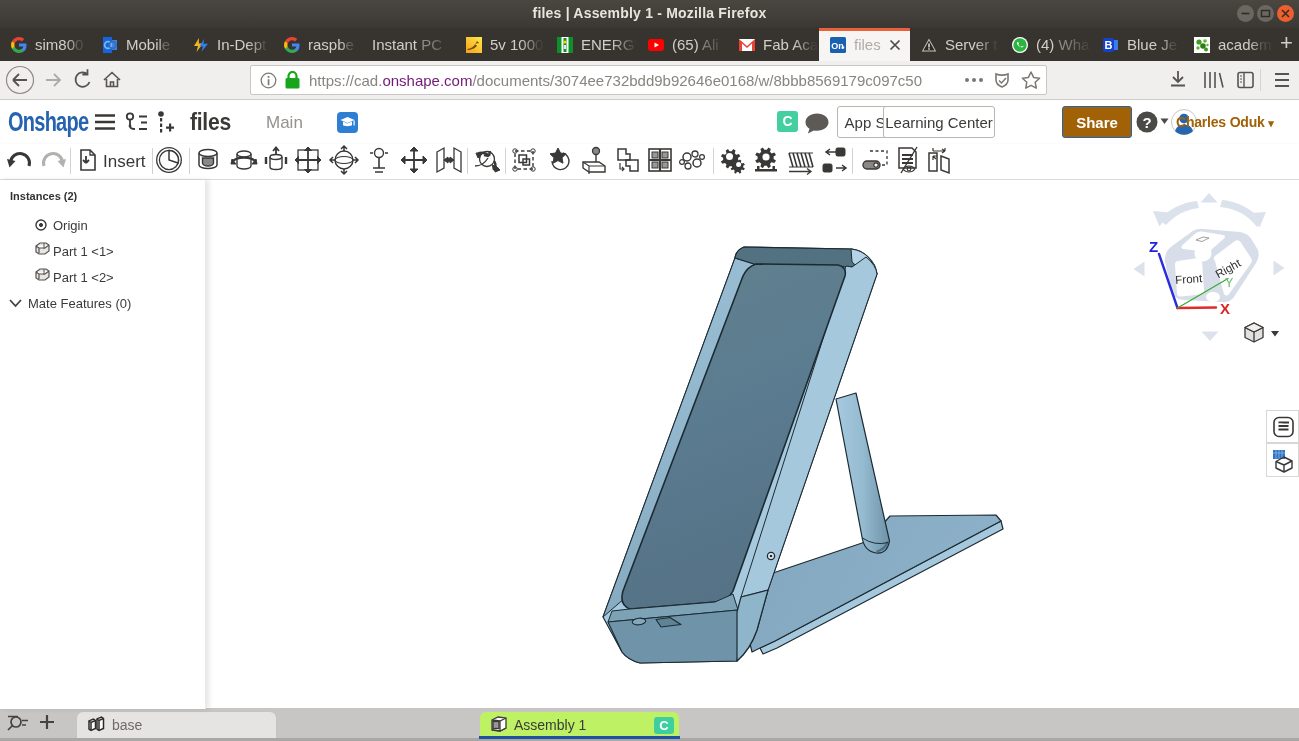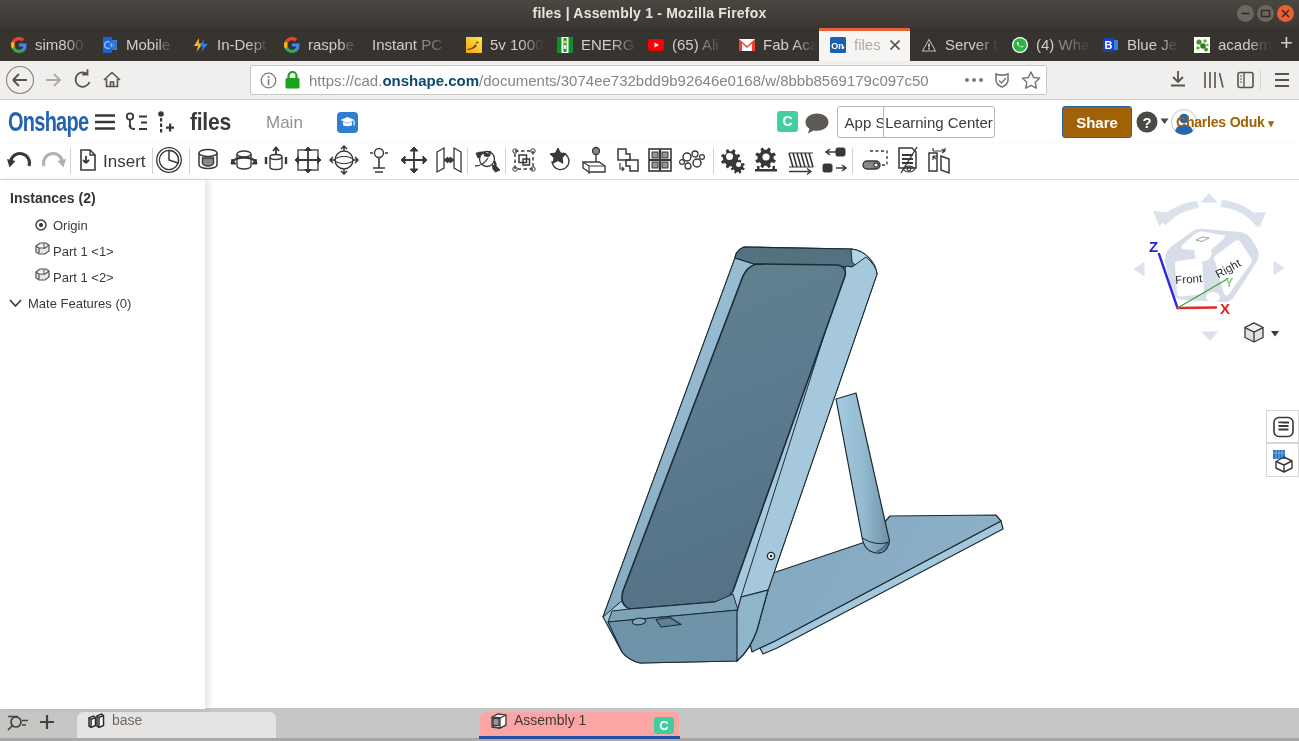--- a/index.html
+++ b/index.html
@@ -25,21 +25,21 @@
 .tabsep { position:absolute; top:7px; height:19px; width:1px; background:#57534d; z-index:1;}
 .tab.active { background:#f7f5f3; color:#b0aca6; z-index:2; }
 .tab.active::before { content:""; position:absolute; left:0; top:0; right:0; height:3px; background:#e8613a; }
 .tabfade { position:absolute; right:0; top:0; bottom:0; width:26px;
   background:linear-gradient(to right, rgba(55,52,47,0), rgba(55,52,47,1)); z-index:3;}
 #newtab { position:absolute; left:1274px; top:28px; width:25px; height:33px; color:#d2cec7; font-size:22px; text-align:center; line-height:30px; z-index:2;}
 
 #urlbar { position:absolute; left:0; top:61px; width:1299px; height:39px; background:#f1efed; border-bottom:1px solid #cfcdca; }
 .urlfield { position:absolute; left:250px; top:4px; width:797px; height:30px; background:#fff;
   border:1px solid #c9c7c4; border-radius:2px; display:flex; align-items:center; font-size:15px; color:#88847f; }
-.urlfield .domain { color:#0c4a6e;font-weight:bold; }
+.urlfield .domain { color:#701a75; }
 .ufade { position:absolute; right:255px; top:6px; width:30px; height:26px; background:linear-gradient(to right,rgba(255,255,255,0),#fff); }
 
 
 #osheader { position:absolute; left:0; top:100px; width:1299px; height:44px; background:#fff; }
 #oslogo { position:absolute; left:8px; top:7px; font-size:27px; font-weight:bold; color:#2563ae; letter-spacing:-1px; transform:scaleX(0.74); transform-origin:0 0; }
 #osdoc { position:absolute; left:190px; top:8px; font-size:24px; font-weight:bold; color:#3b3937; letter-spacing:-0.3px; transform:scaleX(0.88); transform-origin:0 0;}
 #osmain { position:absolute; left:266px; top:13px; font-size:17px; color:#94918e; }
 .osbtn { position:absolute; top:6px; height:32px; border:1px solid #b9b7b4; border-radius:3px; background:#fff;
   font-size:15px; color:#3d3b38; display:flex; align-items:center; justify-content:center; }
 #btn-appstore { left:837px; width:86px; }
@@ -51,32 +51,32 @@
 
 #ostoolbar { position:absolute; left:0; top:144px; width:1299px; height:36px; background:#fff;
   border-bottom:1px solid #dddbd9; box-shadow:0 1px 3px rgba(0,0,0,0.10); }
 #inserttxt { position:absolute; left:103px; top:8px; font-size:17px; color:#3a3836; }
 .tsep { position:absolute; top:4px; width:1px; height:26px; background:#d4d2d0; }
 
 
 #main { position:absolute; left:0; top:180px; width:1299px; height:531px; background:#fff; }
 #panel { position:absolute; left:0; top:0; width:206px; height:529px; background:#fff;
   box-shadow:3px 0 5px rgba(0,0,0,0.10); border-right:1px solid #eceae8; z-index:5; }
-#panel .hdr { position:absolute; left:10px; top:10px; font-size:14px; font-weight:bold; color:#333; }
+#panel .hdr { position:absolute; left:10px; top:10px; font-size:11px; font-weight:bold; color:#333; }
 .treeitem { position:absolute; font-size:13px; color:#3c3a38; }
 
 
 .rbtn { position:absolute; left:1266px; width:33px; height:33px; background:#fff; border:1px solid #d9d7d5; }
 
 
 #bottombar { position:absolute; left:0; top:708px; width:1299px; height:33px; background:#c8c6c4; }
 #bottombar .strip { position:absolute; left:0; top:30px; width:1299px; height:3px; background:#aaa8a6; }
 .btab { position:absolute; top:3px; height:27px; background:#e6e4e2; border:1px solid #c6c4c2; border-bottom:none;
-  border-radius:7px 7px 0 0; display:flex; font-size:14px; color:#6e6b68; padding-left:9px; }
-.btab.active { background:#fca5a5; color:#3c3a38; height:27px; border-color:#c8c6c4; }
+  border-radius:7px 7px 0 0; display:flex; align-items:center; font-size:14px; color:#6e6b68; padding-left:9px; }
+.btab.active { background:#bef264; color:#3c3a38; height:27px; border-color:#c8c6c4; }
 .btab .bicon { margin-right:5px; }
 #abar { position:absolute; left:479px; top:736px; width:201px; height:3px; background:#1f52a3; z-index:3;}
 </style>
 </head>
 <body>
 <div id="page">
   <div id="titlebar">
     <div class="title">files | Assembly 1 - Mozilla Firefox</div>
     <div class="winbtn" id="btn-min">
         <svg width="17" height="17">

